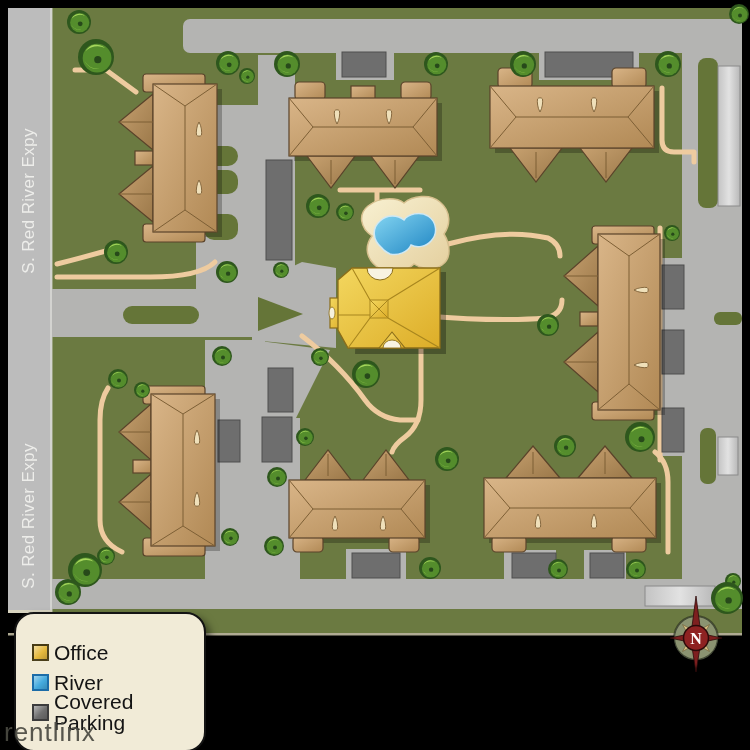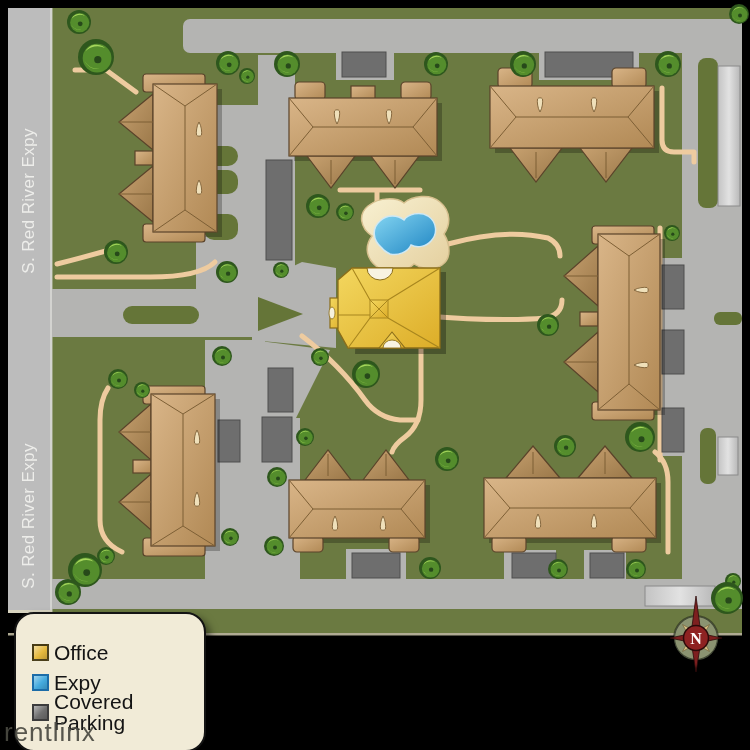--- a/index.html
+++ b/index.html
@@ -334,21 +334,21 @@
   <div class="street-label" style="left:-50px;top:190px;">S. Red River Expy</div>
   <div class="street-label" style="left:-50px;top:505px;">S. Red River Expy</div>
 
   <div class="legend">
     <div class="legend-row">
       <span class="swatch" style="background-color: rgb(229, 185, 62);"></span>
       <span class="legend-label">Office</span>
     </div>
     <div class="legend-row">
       <span class="swatch blue" style="background-color: rgb(69, 170, 222);"></span>
-      <span class="legend-label">Expy</span>
+      <span class="legend-label">River</span>
     </div>
     <div class="legend-row">
       <span class="swatch gray" style="background-color: rgb(110, 110, 110);"></span>
       <span class="legend-label">Covered Parking</span>
     </div>
   </div>
 
   <div class="watermark">rentlinx</div>
 </div>
 

